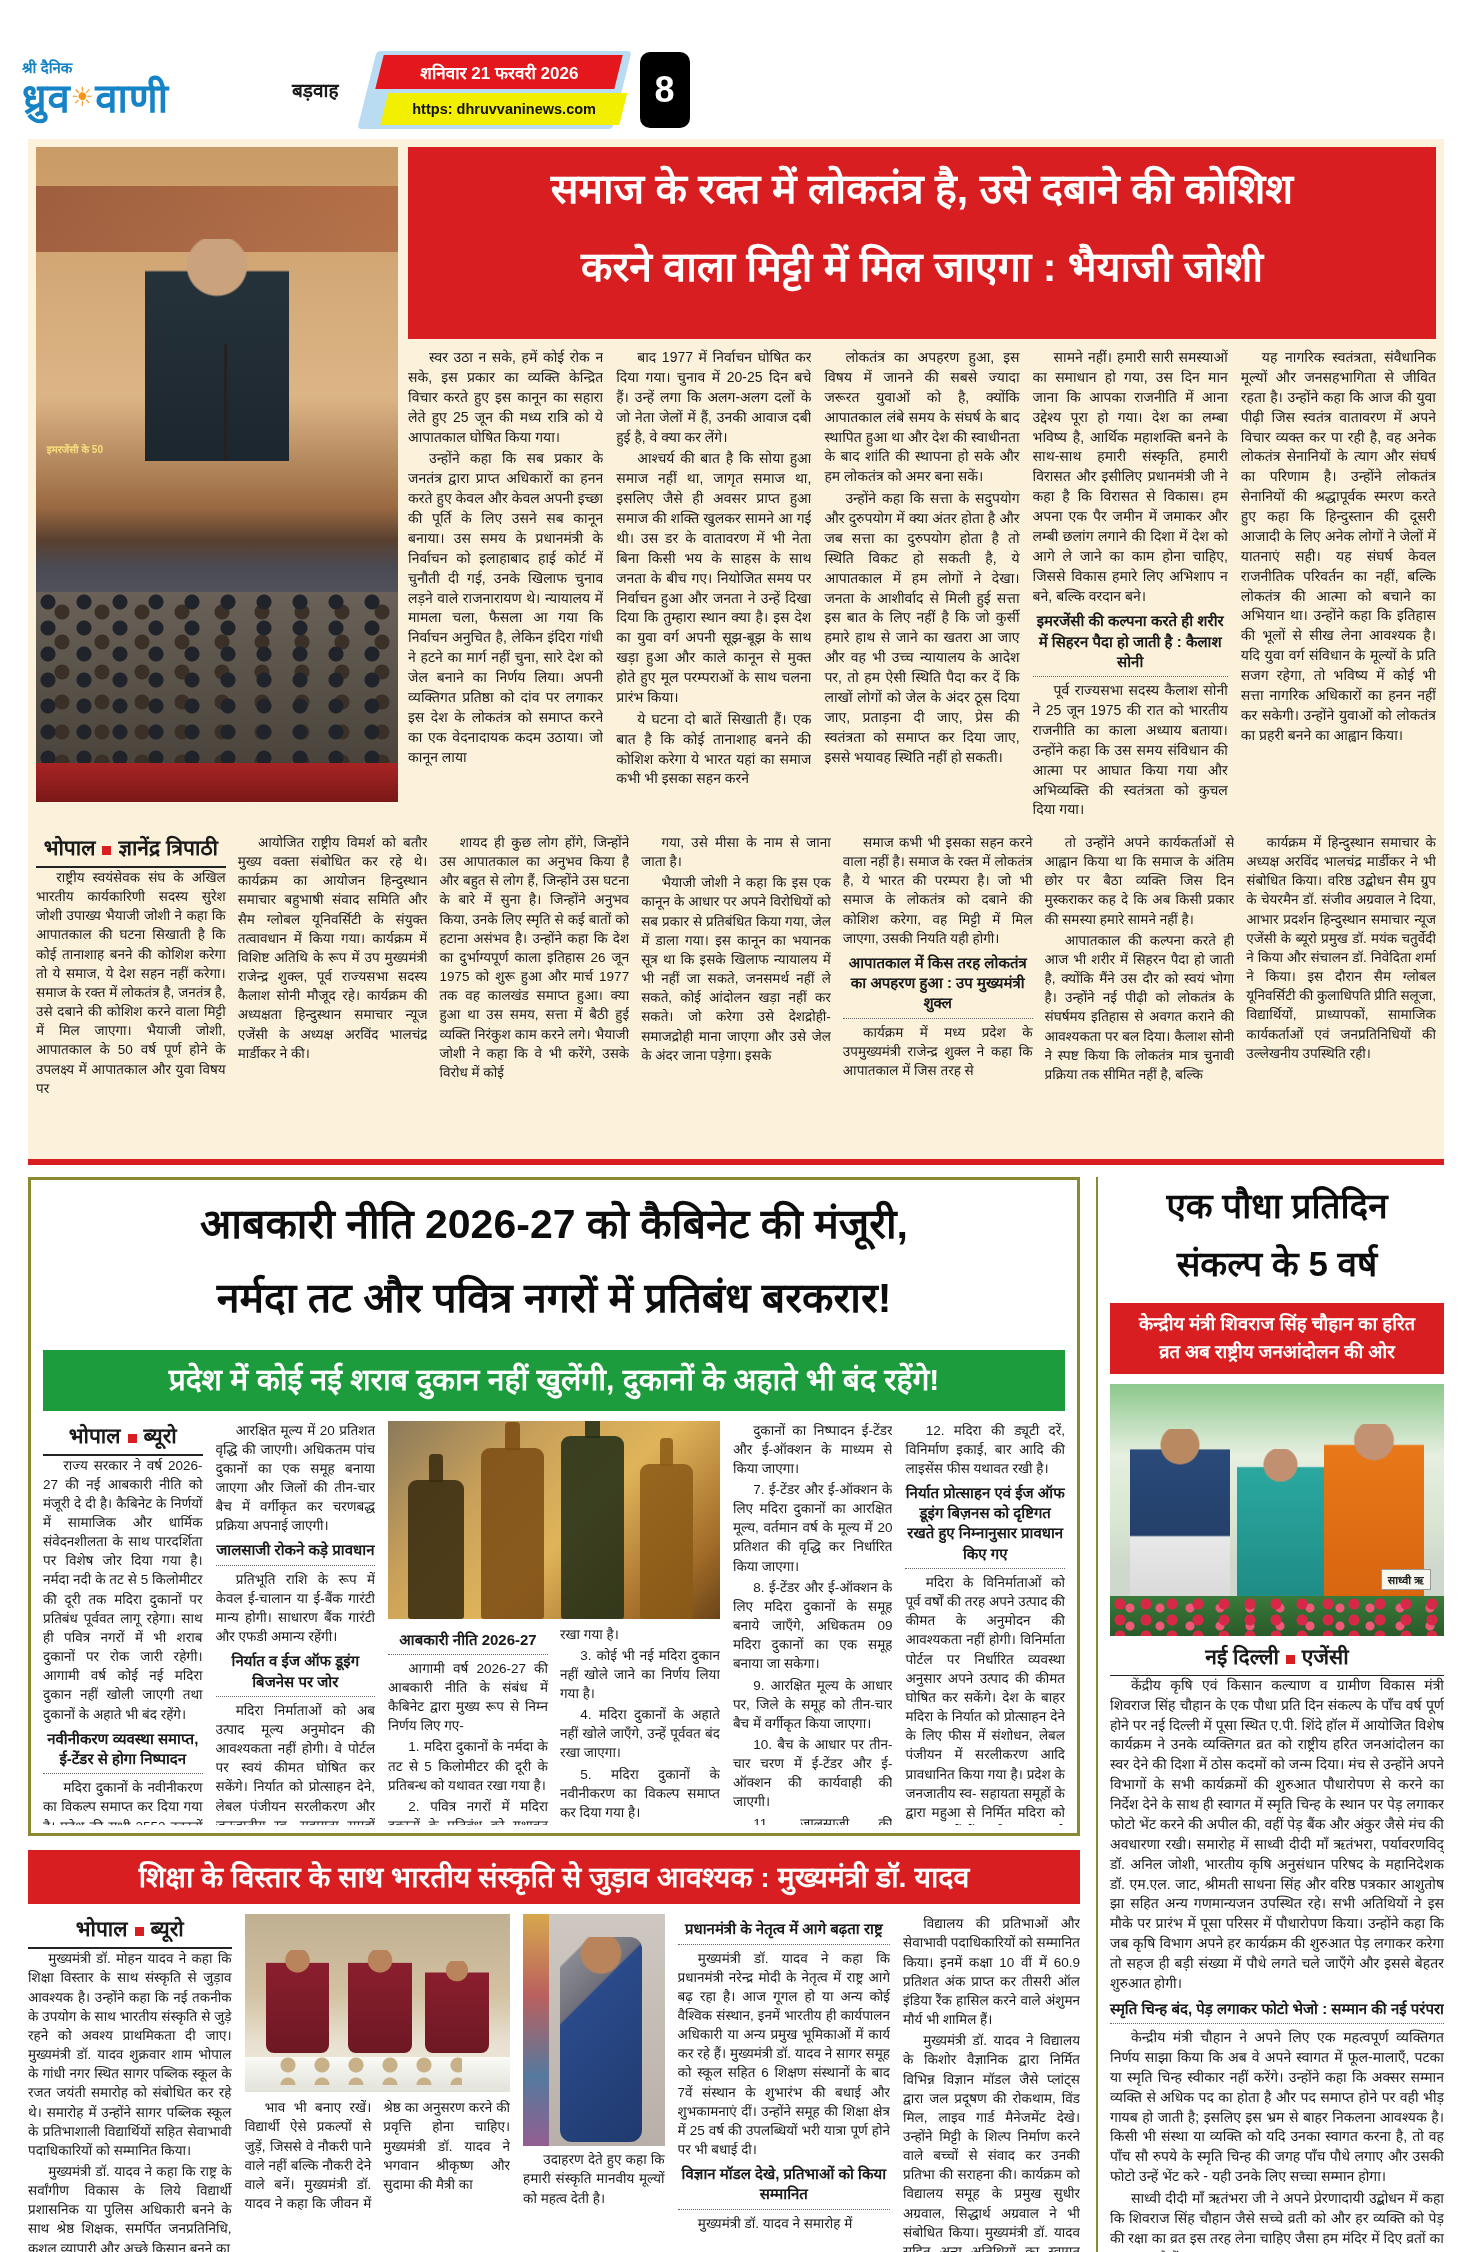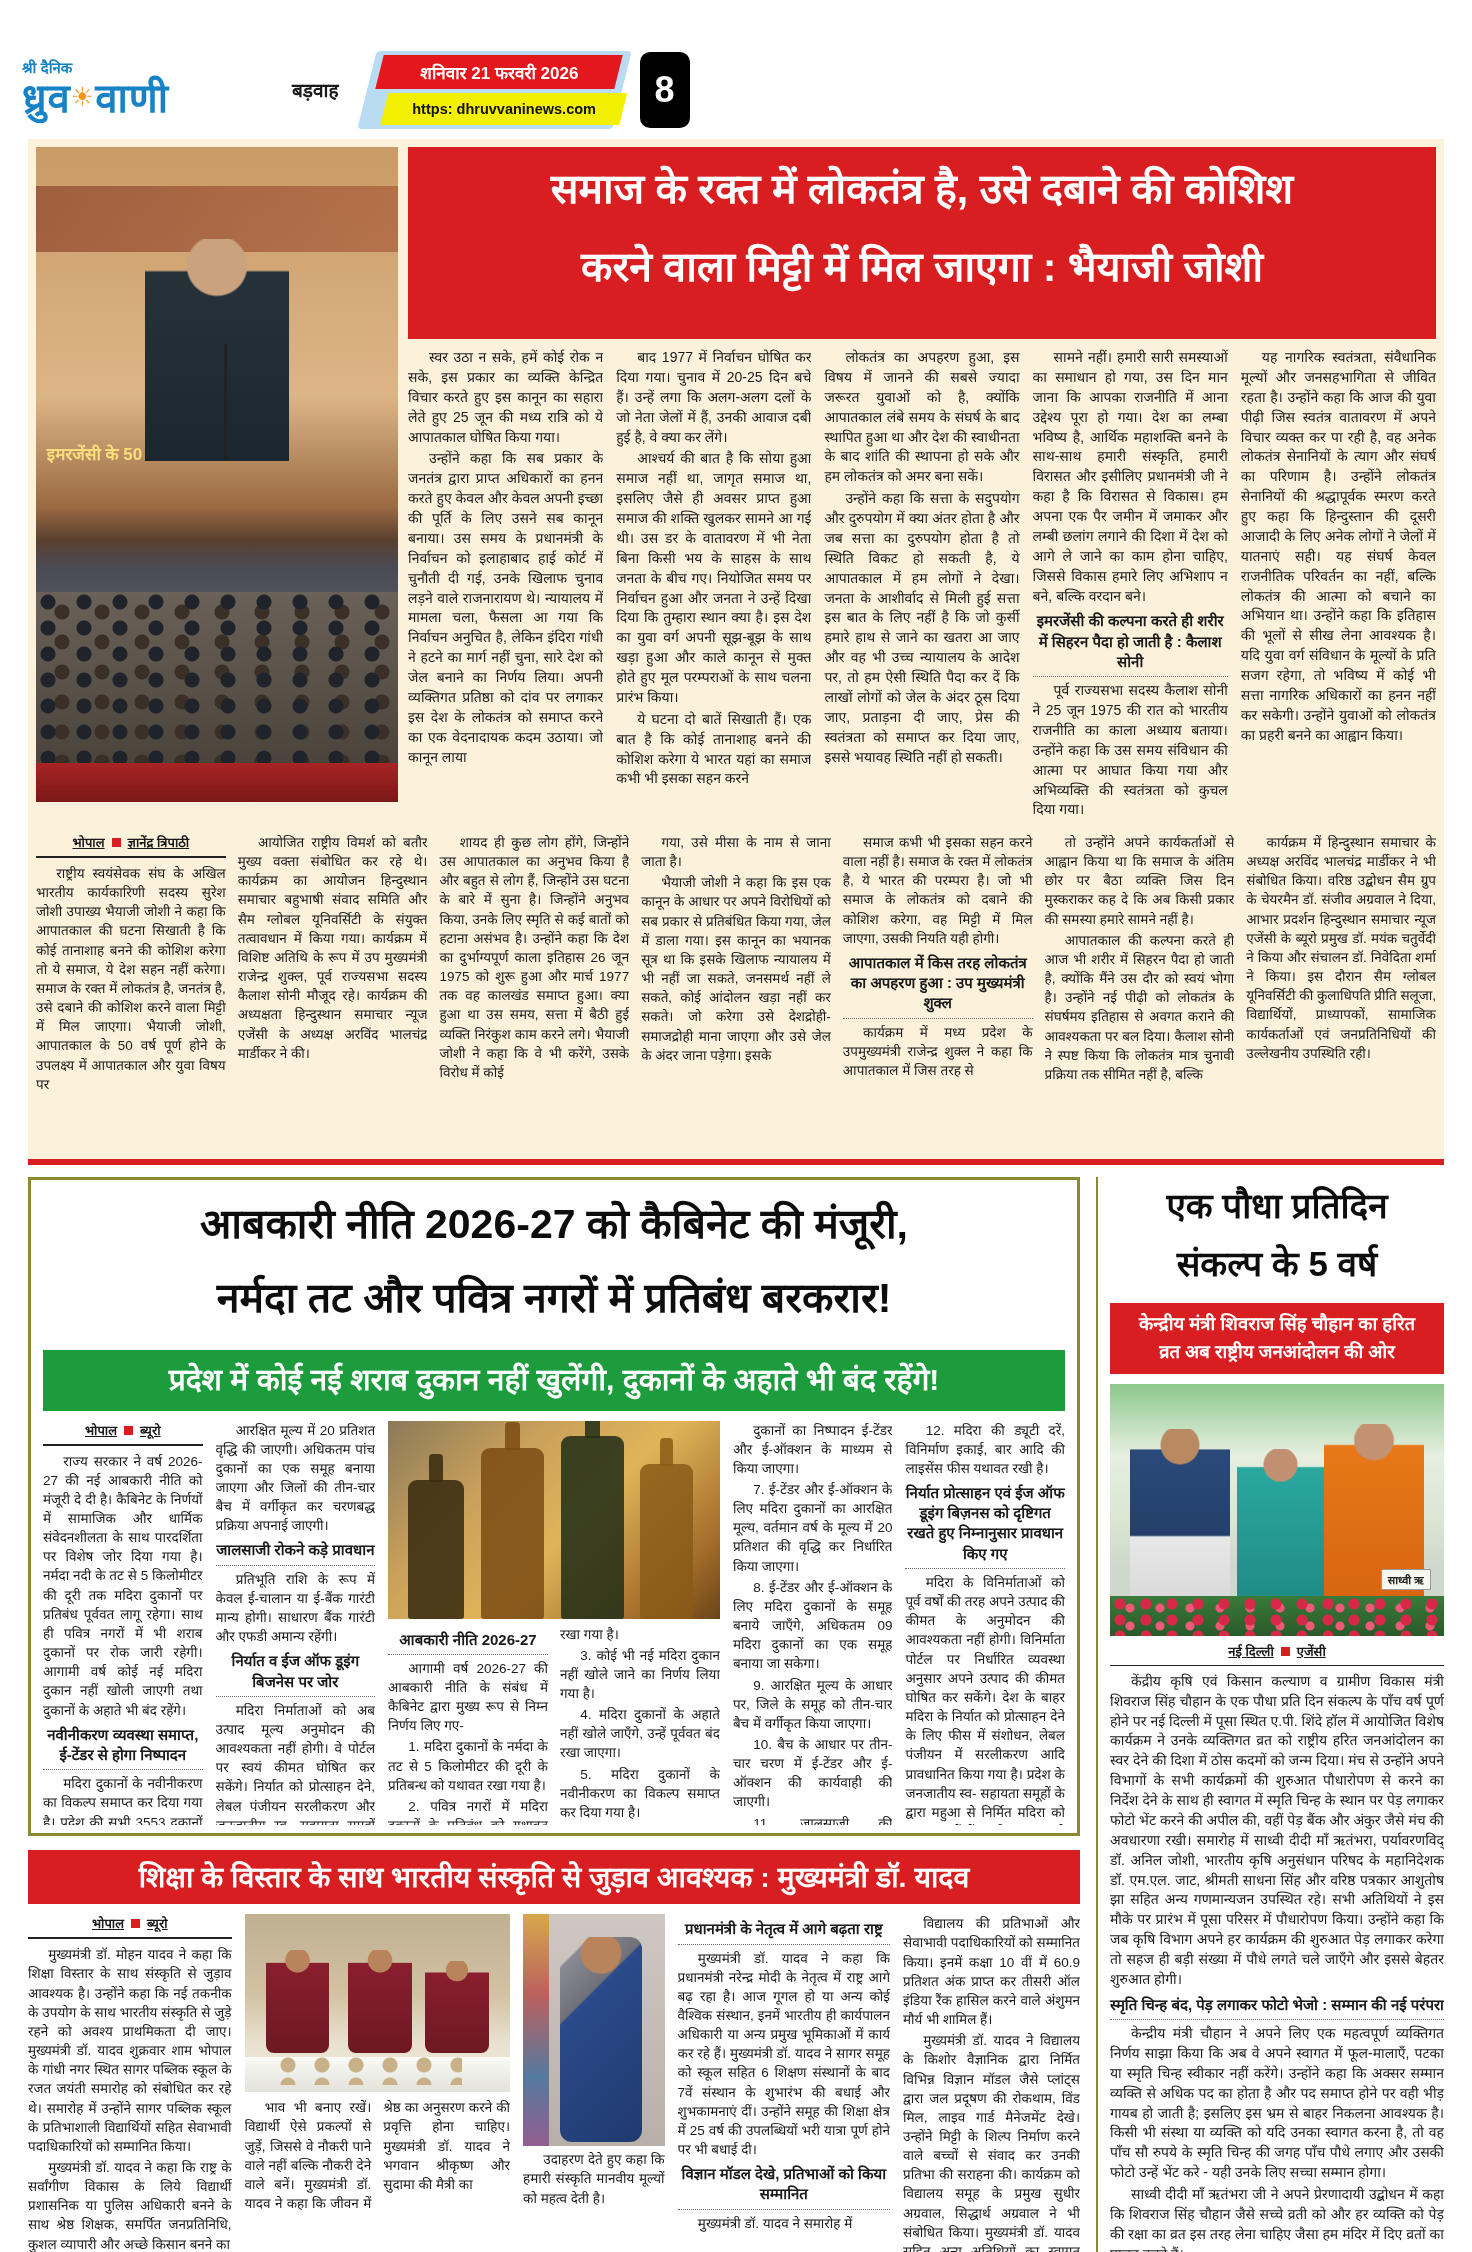--- a/index.html
+++ b/index.html
@@ -28,38 +28,38 @@
                    justify-content:center; }
   .banner-red span,.banner-yellow span { transform:skewX(14deg); }
   .pagenum { margin-left:18px; width:50px; height:76px; background:#000; border-radius:10px;
              color:#fff; font-size:36px; font-weight:bold; display:flex; align-items:center;
              justify-content:center; }
 
   
   .blk-p { font-size:14px; line-height:1.42; text-align:justify; text-indent:1.5em; margin-bottom:2px; }
   .blk-h { font-weight:bold; text-align:center; font-size:15px; line-height:1.35; margin:5px 0 4px;
            padding-bottom:4px; border-bottom:1px dotted #666; text-indent:0; }
-  .byline { text-align:center; font-weight:bold; font-size:13px; border-bottom:2px solid #222;
-            padding-bottom:5px; margin-bottom:6px;text-decoration:underline; }
+  .byline { text-align:center; font-weight:bold; font-size:21px; border-bottom:2px solid #222;
+            padding-bottom:5px; margin-bottom:0; }
   .bsq { display:inline-block; width:9px; height:9px; background:#d81e20; margin:0 7px; }
 
   
   .lead { margin:4px 28px 0; background:#fcf2dc; border-bottom:6px solid #d81e20; padding:8px; }
   .lead-top { display:flex; gap:10px; }
   .lead-photo { width:362px; height:655px; flex:none; position:relative; overflow:hidden;
     background:linear-gradient(180deg,#c99b66 0%,#dcb586 38%,#9a6a42 55%,#5a4030 60%,#4a4a52 64%,#6a6a72 82%,#403a38 94%,#8a2020 100%); }
   .p-banner { position:absolute; top:6%; left:0; right:0; height:10%;
     background:linear-gradient(90deg,#7a2a1a,#a04a2a); opacity:.55; }
   .p-speaker { position:absolute; top:14%; left:30%; width:40%; height:34%;
     background:radial-gradient(circle at 50% 12%, #caa27e 0 14%, transparent 15%),
                linear-gradient(180deg,transparent 14%, #26323a 15%, #1c262e 100%);
     border-radius:14px 14px 0 0; }
   .p-mic { position:absolute; top:30%; left:52%; width:3px; height:18%; background:#222; }
   .p-overlay-text { position:absolute; top:45%; left:3%; color:#ffe680; font-weight:bold;
-    font-size:17px; opacity:.9; }
+    font-size:10px; opacity:.9; }
   .p-crowd { position:absolute; bottom:6%; left:0; right:0; height:26%;
     background:radial-gradient(circle at 12px 10px,#20242a 0 7px,transparent 8px) 0 0/36px 26px,
                radial-gradient(circle at 26px 20px,#3a3028 0 7px,transparent 8px) 0 0/40px 30px,
                linear-gradient(180deg,#6a6258,#4a443c); }
   .p-carpet { position:absolute; bottom:0; left:0; right:0; height:6%;
     background:linear-gradient(180deg,#a82424,#7a1818); }
 
   .lead-right { flex:1; display:flex; flex-direction:column; }
   .lead-headline { background:#d81e20; color:#fff; text-align:center; font-weight:bold;
     font-size:41px; line-height:1.9; padding:4px 10px; height:192px; overflow:hidden; }

